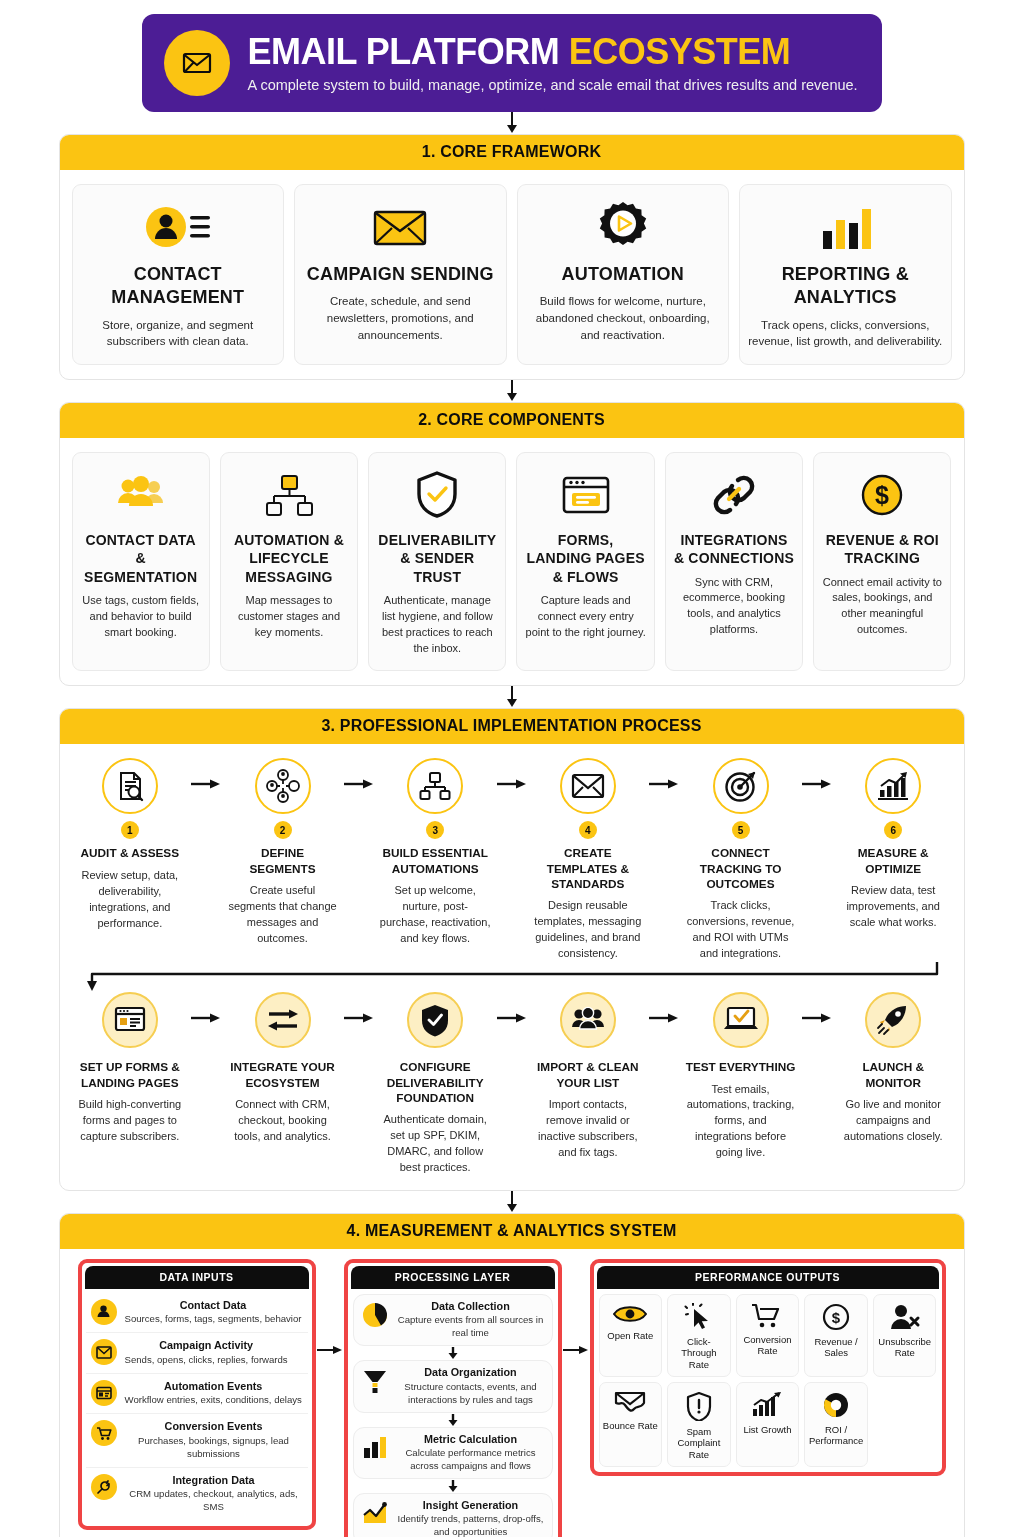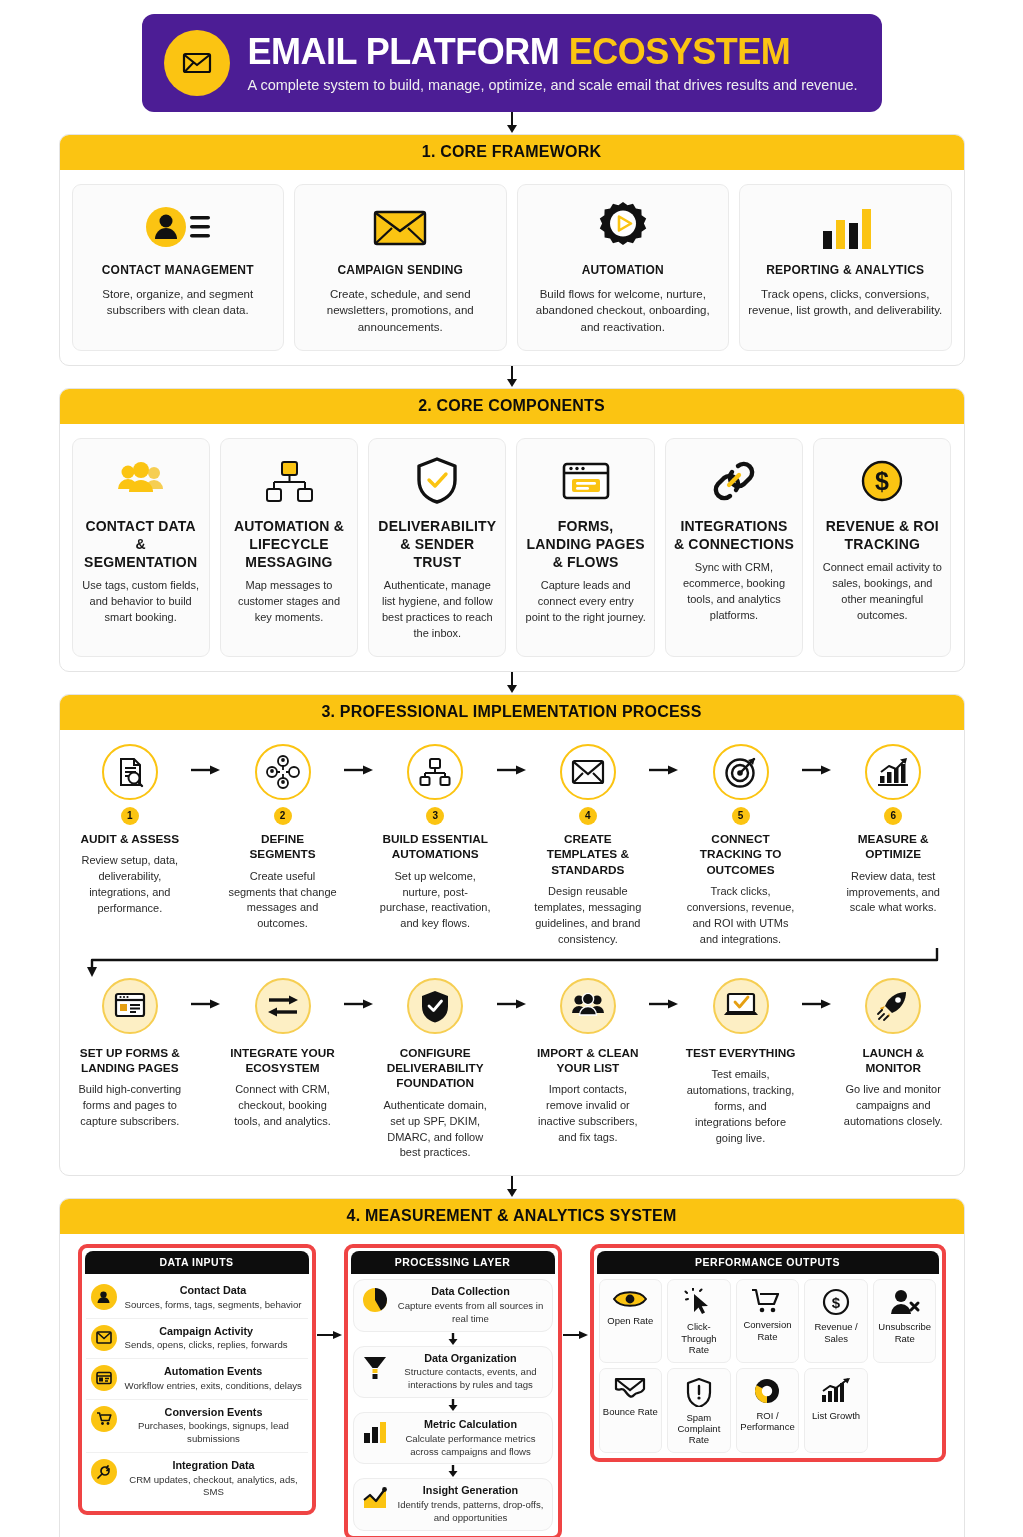--- a/index.html
+++ b/index.html
@@ -46,21 +46,21 @@
   .section-body { padding: 14px 12px 14px 12px; }
 
   
   .grid { display: flex; gap: 10px; }
   .card {
     flex: 1; background: #fbfbfb; border: 1px solid #eaeaea; border-radius: 9px;
     padding: 14px 8px 14px 8px; text-align: center;
     display: flex; flex-direction: column; align-items: center;
   }
   .card-icon { height: 56px; display: flex; align-items: center; justify-content: center; margin-bottom: 8px; }
-  .card-title { font-size: 12px; font-weight: 700; letter-spacing: 0.2px; line-height: 1.3; margin-bottom: 7px; }
+  .card-title { font-size: 18px; font-weight: 700; letter-spacing: 0.2px; line-height: 1.3; margin-bottom: 7px; }
   .card-desc { font-size: 11.5px; line-height: 1.45; color: #2a2a2a; }
 
   .grid6 .card-title { font-size: 14px; }
   .grid6 .card-desc { font-size: 11px; }
 
   
   .process-row { display: flex; align-items: flex-start; }
   .step { flex: 1; display: flex; flex-direction: column; align-items: center; text-align: center; padding: 0 3px; }
   .step-circle {
     width: 56px; height: 56px; border-radius: 50%;
@@ -779,38 +779,38 @@
             <div class="outcell">
               <svg width="26" height="30" viewBox="0 0 26 30">
                   <path d="M13 2 L24 6 v9.5c0 8-5 12.5-11 14.5-6-2-11-6.5-11-14.5V6 z" fill="none" stroke="#111" stroke-width="2.2" stroke-linejoin="round"></path>
                   <line x1="13" y1="9" x2="13" y2="17" stroke="#111" stroke-width="2.4" stroke-linecap="round"></line>
                   <circle cx="13" cy="21" r="1.6" fill="#111"></circle>
                 </svg>
               <div class="outcell-label">Spam Complaint Rate</div>
             </div>
 
             <div class="outcell">
-              <svg width="28" height="28" viewBox="0 0 28 28">
-                  <circle cx="14" cy="14" r="12" fill="#111"></circle>
-                  <path d="M14 26 A12 12 0 0 1 3.5 8.2 L14 14 z" fill="#FBC412"></path>
-                  <circle cx="14" cy="14" r="5.2" fill="#fff"></circle>
-                </svg>
-              <div class="outcell-label">ROI / Performance</div>
-            </div>
-
-            <div class="outcell">
               <svg width="32" height="28" viewBox="0 0 32 28">
                   <rect x="2" y="18" width="4" height="7" fill="#111"></rect>
                   <rect x="8" y="14" width="4" height="11" fill="#111"></rect>
                   <rect x="14" y="10" width="4" height="15" fill="#111"></rect>
                   <rect x="20" y="6" width="4" height="19" fill="#111"></rect>
                   <polyline points="3,14 10,9 16,11 28,2" fill="none" stroke="#111" stroke-width="2" stroke-linejoin="round"></polyline>
                   <polygon points="30,1 23,2 27.5,6.5" fill="#111"></polygon>
                 </svg>
               <div class="outcell-label">List Growth</div>
+            </div>
+
+            <div class="outcell">
+              <svg width="28" height="28" viewBox="0 0 28 28">
+                  <circle cx="14" cy="14" r="12" fill="#111"></circle>
+                  <path d="M14 26 A12 12 0 0 1 3.5 8.2 L14 14 z" fill="#FBC412"></path>
+                  <circle cx="14" cy="14" r="5.2" fill="#fff"></circle>
+                </svg>
+              <div class="outcell-label">ROI / Performance</div>
             </div>
 
           </div>
         </div>
 
       </div>
 
       <div style="margin-top:2px;">
         <svg width="870" height="30" viewBox="0 0 870 30">
           <path d="M110 28 v-14 H640 v14" fill="none" stroke="#333" stroke-width="1.8" stroke-dasharray="6 5"></path>

